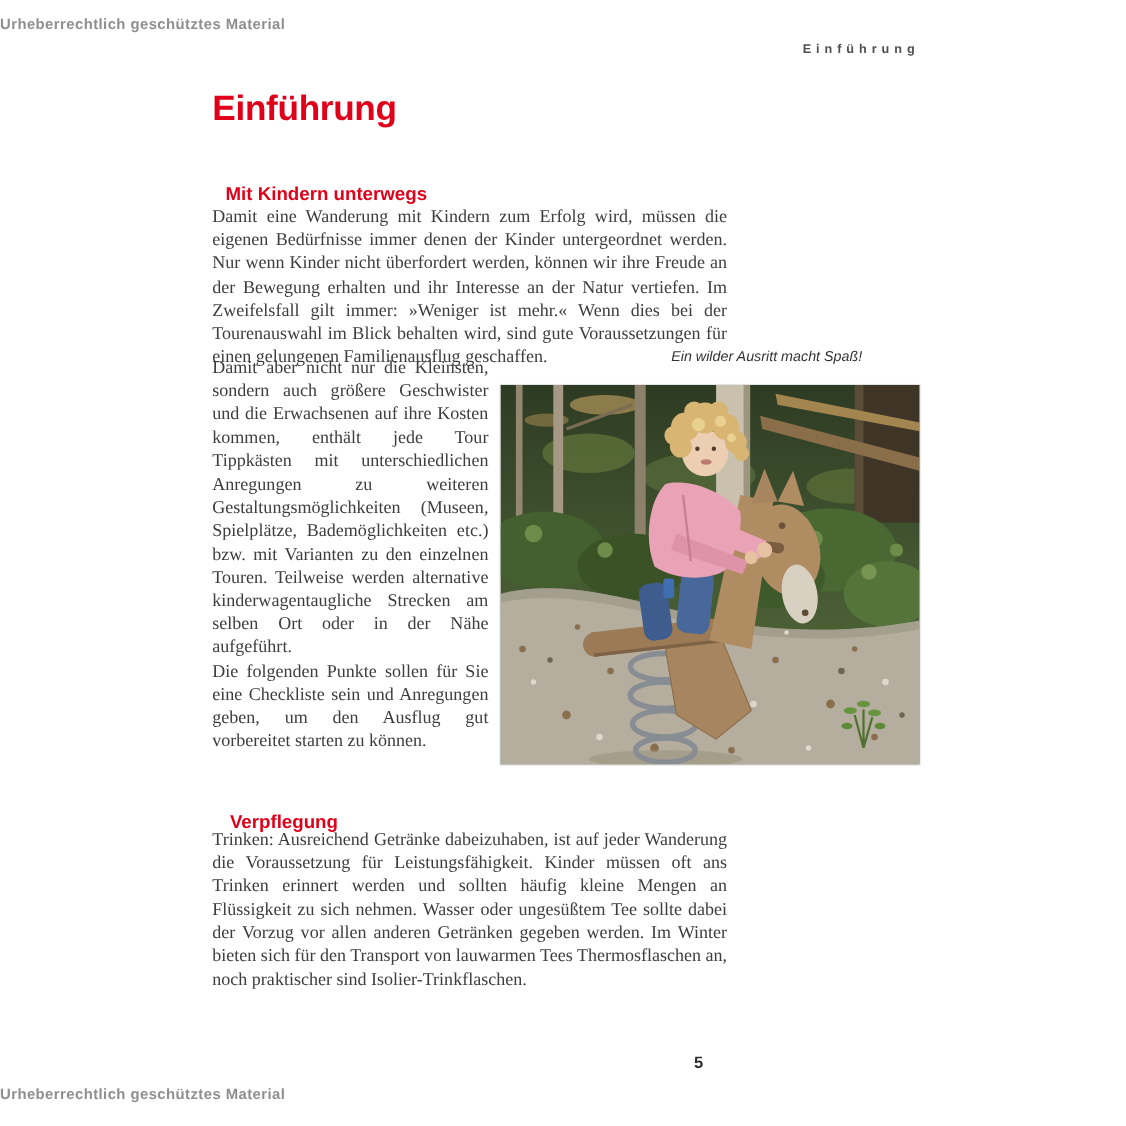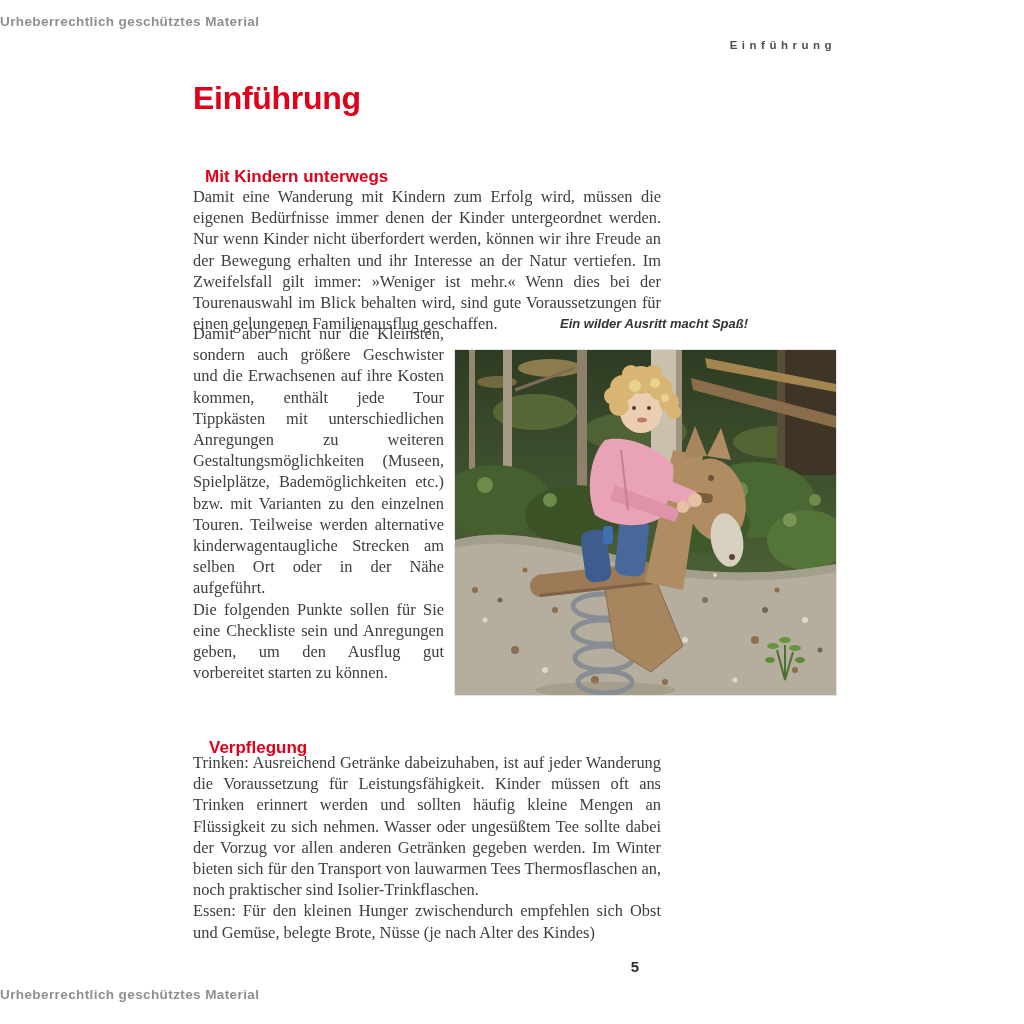--- a/index.html
+++ b/index.html
@@ -39,23 +39,23 @@
   .bodytext{
     font-size:16.4px;line-height:21.2px;text-align:justify;
     hyphens:auto;-webkit-hyphens:auto;color:#3d3d3d;
   }
   .bodytext p{margin:0;font-family:Liberation Serif, serif;}
   .intro-para{top:186px;left:193px;width:468px;}
   .left-column{top:323px;left:193px;width:251px;}
   .verpflegung-body{top:752px;left:193px;width:468px;}
   
   .photo-caption{
-    top:316px;left:560px;width:274px;text-align:left;
-    font-family:"Liberation Sans","DejaVu Sans",sans-serif;
-    font-style:italic;font-size:13px;color:#333333;font-weight:bold;
+    top:316px;left:560px;width:274px;text-align:center;
+    font-family:"Liberation Sans","DejaVu Sans",sans-serif;
+    font-style:italic;font-size:13px;color:#333333;
   }
   
   .photo-frame{
     top:350px;left:455px;width:381px;height:345px;
     outline:1px solid #e3e3e3;background:#46552f;
   }
   .photo-frame svg{display:block;}
   
   .page-number{
     top:958px;left:622px;width:26px;text-align:center;
@@ -227,18 +227,17 @@
       <ellipse cx="345" cy="310" rx="5" ry="3" fill="#5e8a38"></ellipse>
       <ellipse cx="315" cy="310" rx="5" ry="3" fill="#5e8a38"></ellipse>
     </g>
   </svg>
 </div>
 
 <h2 class="abs section-heading heading-2" style="margin:16px;">Verpflegung</h2>
 
 <div class="abs bodytext verpflegung-body">
   <p>Trinken: Ausreichend Getränke dabeizuhaben, ist auf jeder Wanderung die Voraussetzung für Leistungsfähigkeit. Kinder müssen oft ans Trinken erinnert werden und sollten häufig kleine Mengen an Flüssigkeit zu sich nehmen. Wasser oder ungesüßtem Tee sollte dabei der Vorzug vor allen anderen Getränken gegeben werden. Im Winter bieten sich für den Transport von lauwarmen Tees Thermosflaschen an, noch praktischer sind Isolier-Trinkflaschen.</p>
-  <p>Essen: Für den kleinen Hunger zwischendurch empfehlen sich Obst und Gemüse, belegte Brote, Nüsse (je nach Alter des Kindes)</p>
 </div>
 
 <div class="abs page-number">5</div>
 
 <div class="abs watermark bottom">Urheberrechtlich geschütztes Material</div>
 
 </body></html>

